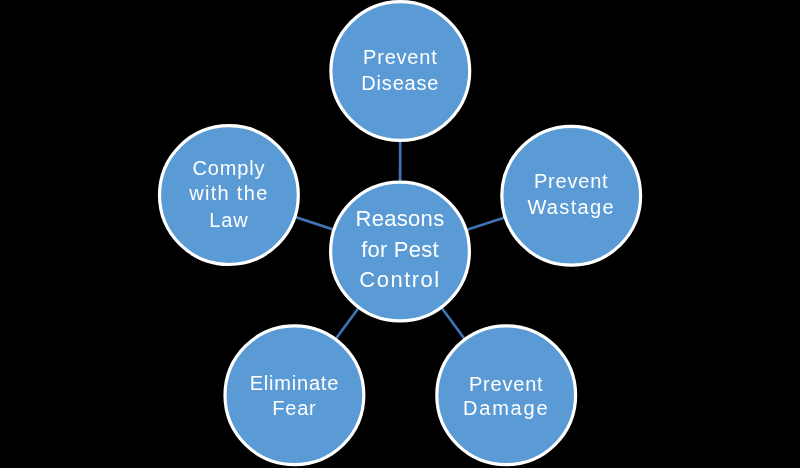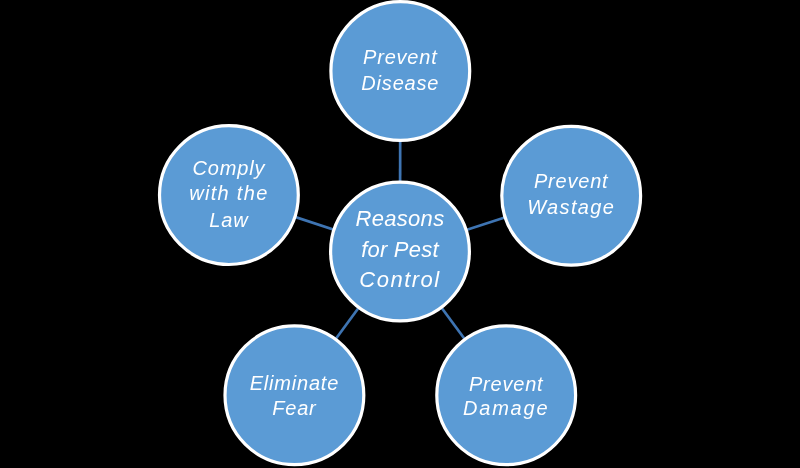--- a/index.html
+++ b/index.html
@@ -1,16 +1,16 @@
 <!DOCTYPE html>
 <html><head>
 <meta charset="utf-8">
 <style>
   html,body{margin:0;padding:0;background:#000;}
-  #stage{width:800px;height:468px;background:#000;position:relative;overflow:hidden;filter:blur(0.45px);font-style:italic;}
+  #stage{width:800px;height:468px;background:#000;position:relative;overflow:hidden;filter:blur(0.45px);}
   text{font-family:"Liberation Sans", sans-serif;fill:#fff;}
 </style>
 </head>
 <body>
 <div id="stage">
 <svg width="800" height="468" viewBox="0 0 800 468">
   <rect width="800" height="468" fill="#000"></rect>
   <g stroke="#3e74b2" stroke-width="2.7">
     <line x1="400" y1="251.5" x2="400.3" y2="71"></line>
     <line x1="400" y1="251.5" x2="571.2" y2="195.8"></line>

